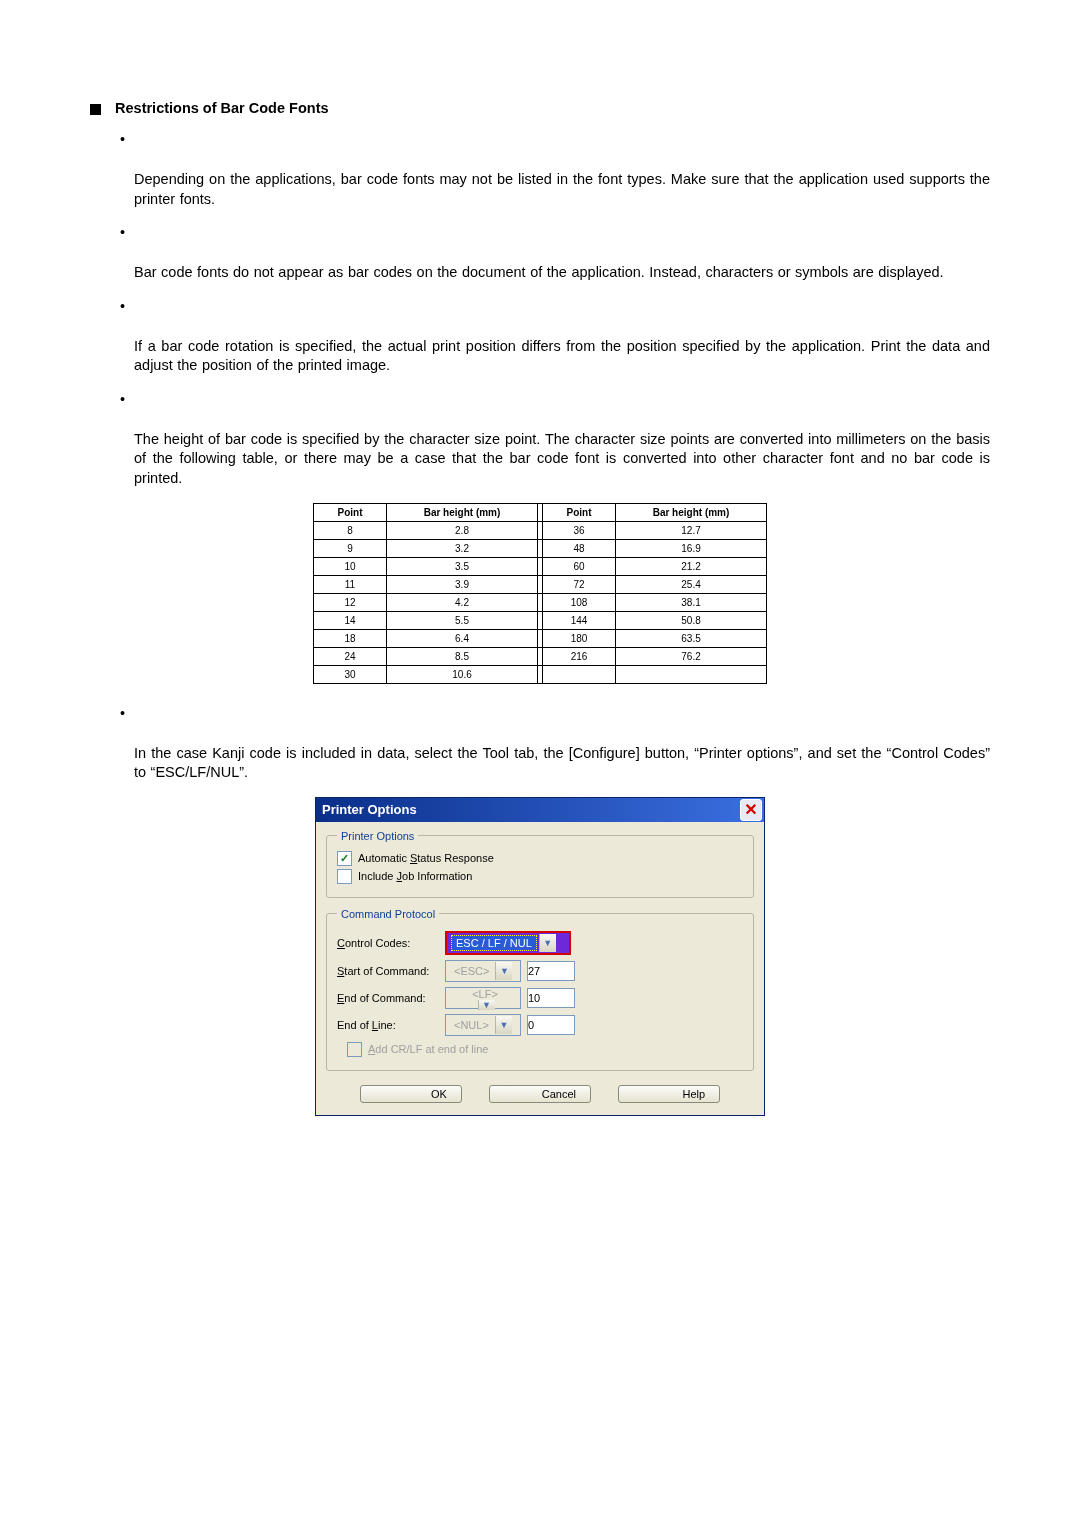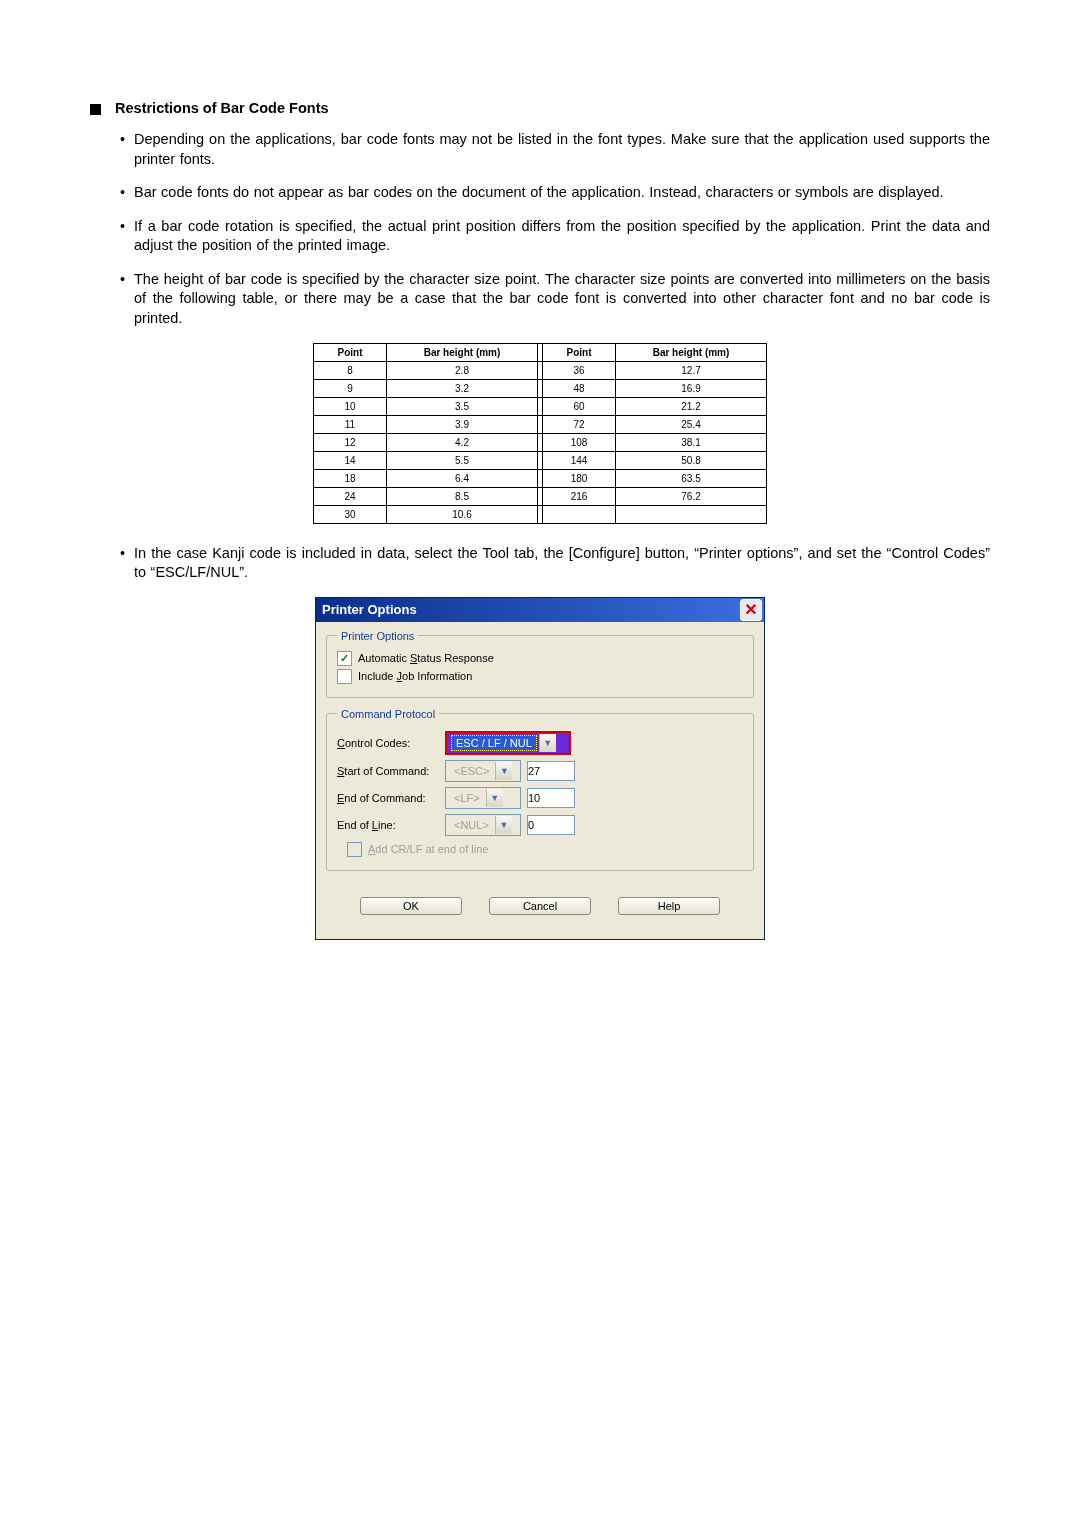--- a/index.html
+++ b/index.html
@@ -35,21 +35,21 @@
   margin-bottom: 14px;
   text-align: justify;
   line-height: 1.35;
 }
 .bullet-item .dot {
   flex: 0 0 14px;
 }
 .bullet-item .txt {
   flex: 1;
 }
-.jtext { word-spacing: 0.5px; }
+.jtext { word-spacing: 0.5px; margin-top: 40px; }
 table.point-table {
   border-collapse: collapse;
   margin: 4px auto 20px auto;
 }
 .point-table th, .point-table td {
   border: 1px solid #000;
   padding: 3px 0;
   text-align: center;
   font-size: 10px;
 }
@@ -167,22 +167,22 @@
   text-align: center;
   padding: 4px 0 2px 0;
 }
 .winbtn {
   display: inline-block;
   min-width: 72px;
   padding: 2px 14px;
   background: linear-gradient(to bottom, #fcfcfa, #e6e3d0);
   border: 1px solid #8a8a7a;
   border-radius: 3px;
-  margin: 12px 12px;
-  text-align: center;
+  margin: 0 12px;
+  text-align: right;
 }
 .u { text-decoration: underline; }
 </style>
 </head>
 <body>
 
 <div class="page">
 
   <div class="section-heading">
     <span class="square"></span>
@@ -326,21 +326,21 @@
           <span class="lbl"><span class="u">S</span><span>tart of Command:</span></span>
           <span class="combo disabled" style="width:70px;">
             <span class="gray">&lt;ESC&gt;</span>
             <span class="combo-btn">▼</span>
           </span>
           <span class="numfield">27</span>
         </div>
 
         <div class="form-row">
           <span class="lbl"><span class="u">E</span><span>nd of Command:</span></span>
-          <span class="combo disabled" style="width:70px;">
+          <span class="combo disabled" style="width:70px;flex-direction:column;">
             <span class="gray">&lt;LF&gt;</span>
             <span class="combo-btn">▼</span>
           </span>
           <span class="numfield">10</span>
         </div>
 
         <div class="form-row">
           <span class="lbl"><span>End of </span><span class="u">L</span><span>ine:</span></span>
           <span class="combo disabled" style="width:70px;">
             <span class="gray">&lt;NUL&gt;</span>

